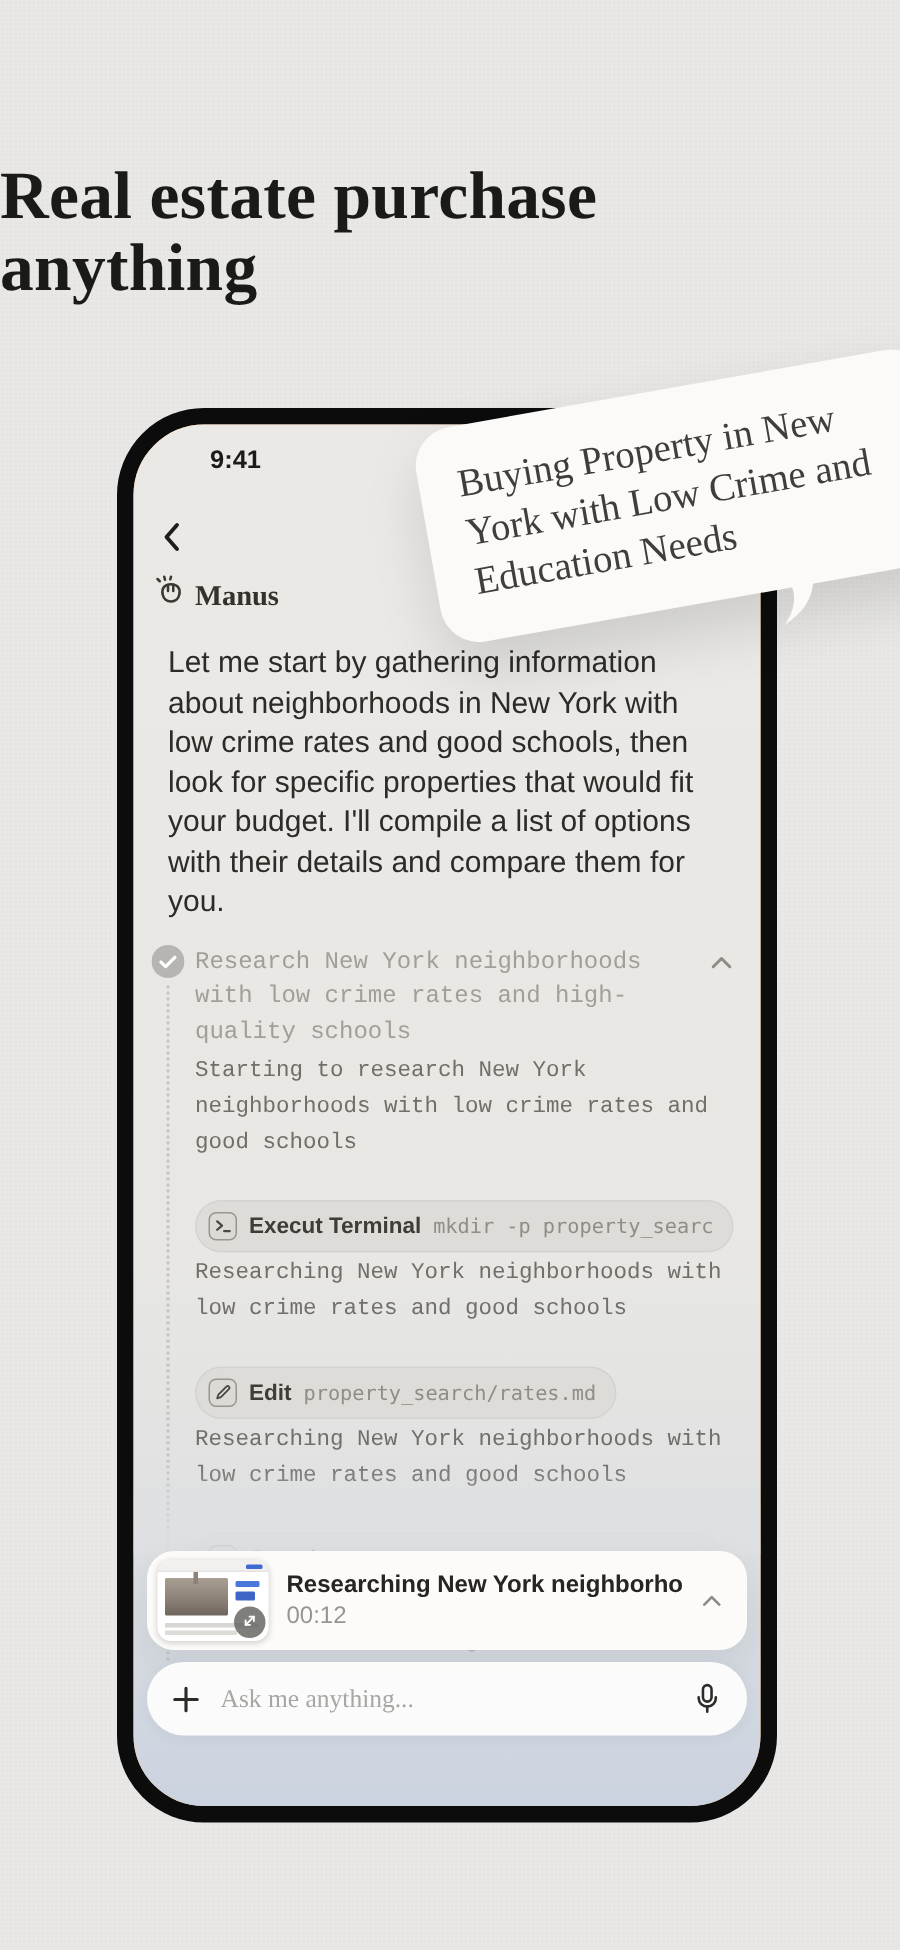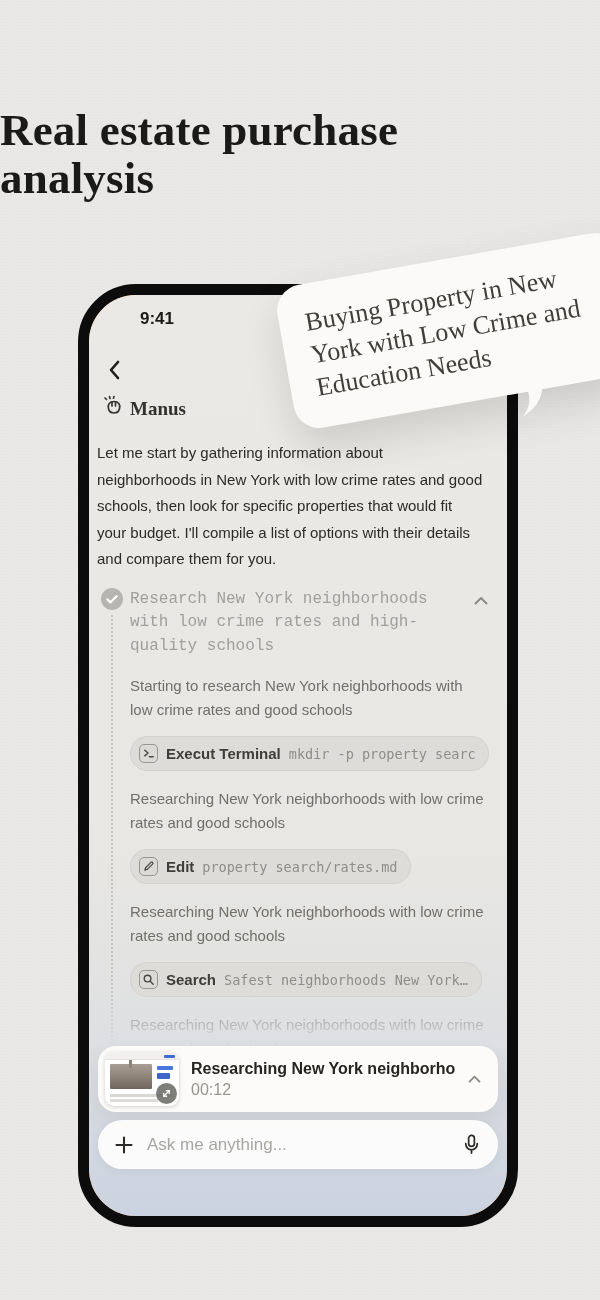--- a/index.html
+++ b/index.html
@@ -13,50 +13,50 @@
   }
   
   .page-title {
     position:absolute; top:106px; left:0; width:600px;
     text-align:left; font-family:"Liberation Serif", serif;
     font-weight:600; font-size:45px; line-height:48px; color:#1a1a18;
     letter-spacing:0.2px;
   }
   
   .phone {
-    position:absolute; left:78px; top:284px; width:440px; height:943px;
+    position:absolute; left:78px; top:272px; width:440px; height:943px;
     border:11px solid #0c0c0c; border-radius:58px; z-index:10;
     background:#fdba74;
   }
   .screen {
     position:relative; width:418px; height:921px; border-radius:47px; overflow:hidden;
     background:linear-gradient(180deg,#eae9e6 0%,#e8e7e4 60%,#e0e1e1 78%,#cbd3e0 100%);
   }
   .status-time { margin:14px 0 0 51px; font-size:17px; font-weight:700; color:#1c1b19; }
   .back-btn { margin:30px 0 0 13px; width:26px; height:26px; display:flex; align-items:center; cursor:pointer; }
   .brand { display:flex; align-items:center; gap:4px; margin:10px 0 0 13px; }
   .brand-name { font-family:"Liberation Serif", serif; font-weight:700; font-size:19px; color:#34322d; }
-  .msg { margin:17px 24px 0 8px; font-size:15px; line-height:26.5px; color:#2d2b27; }
+  .msg { margin:17px 24px 0 23px; font-size:20px; line-height:26.5px; color:#2d2b27; }
   .msg + .msg { margin-top:13px; }
   
   .task { display:flex; margin:15px 18px 0 12px; }
   .task-rail { flex:0 0 29px; display:flex; flex-direction:column; }
   .check-circle { width:22px; height:22px; }
   .rail-line { flex:1 0 auto; width:0; border-left:2px dotted #c7c5c1; margin-left:10px; margin-top:5px; }
   .task-body { flex:1; min-width:0; }
   .task-head { display:flex; align-items:flex-start; cursor:pointer; }
   .task-title { flex:1; max-width:305px; font-size:16px; line-height:23.5px; color:#a19f9a;font-family:Liberation Mono, monospace; }
   .head-chevron { margin-left:auto; margin-top:4px; }
-  .step-text { margin-top:16px; font-size:15px; line-height:24px; color:#716f6a; }
+  .step-text { margin-top:2px; font-size:15px; line-height:24px; color:#716f6a;font-family:Liberation Mono, monospace; }
   .step-text.faded {
     -webkit-mask-image:linear-gradient(180deg, rgba(0,0,0,0.8) 20%, rgba(0,0,0,0.18) 100%);
             mask-image:linear-gradient(180deg, rgba(0,0,0,0.8) 20%, rgba(0,0,0,0.18) 100%);
   }
   .chip {
-    margin-top:14px; max-width:100%; height:35px;
+    margin-top:26px; max-width:100%; height:35px;
     display:inline-flex; align-items:center; gap:8px;
     padding:0 13px 0 8px; border-radius:18px;
     background:#dedcd8; border:1px solid rgba(0,0,0,0.045);
     overflow:hidden; cursor:pointer;
   }
   .chip-ico {
     flex:0 0 19px; width:19px; height:19px; border-radius:5px;
     border:1px solid #98968f; background:#dcdad6;
     display:flex; align-items:center; justify-content:center; color:#4a4843;
   }
@@ -96,40 +96,40 @@
   .card-timer { margin-top:3px; font-size:16px; color:#97958f; }
   
   .input-bar {
     position:absolute; left:9px; right:9px; bottom:47px; height:49px;
     background:rgba(253,253,252,0.95); border-radius:25px;
     box-shadow:0 2px 10px rgba(40,50,70,0.06);
     display:flex; align-items:center; gap:13px; padding:0 16px;
   }
   .chat-input {
     flex:1; min-width:0; border:none; outline:none; background:transparent;
-    font-family:Liberation Sans, sans-serif; font-size:17px; color:#2d2b27;
+    font-family:Liberation Serif, serif; font-size:17px; color:#2d2b27;
   }
   .chat-input::placeholder { color:#a8a6a2; }
   
   .bubble {
     position:absolute; left:283px; top:258px; width:348px; z-index:30;
     background:#fbfaf8; border-radius:26px; padding:22px 26px 24px 26px;
     transform:rotate(-10deg);
     box-shadow:0 18px 40px rgba(0,0,0,0.13);
     font-family:"Liberation Serif", serif; font-size:26px; line-height:33px; color:#403e3a;
   }
   .bubble-tail { position:absolute; left:208px; bottom:-24px; width:42px; height:26px; }
   .icon-btn { display:flex; align-items:center; justify-content:center; cursor:pointer; }
 </style>
 </head>
 <body>
 
 <div class="page-title">
   <div>Real estate purchase</div>
-  <div>analysis</div>
+  <div>anything</div>
 </div>
 
 <div class="phone">
   <div class="screen">
 
     <div class="status-time">9:41</div>
 
     <div class="back-btn icon-btn">
       <span>
         <svg width="20" height="22" viewBox="0 0 20 22">

